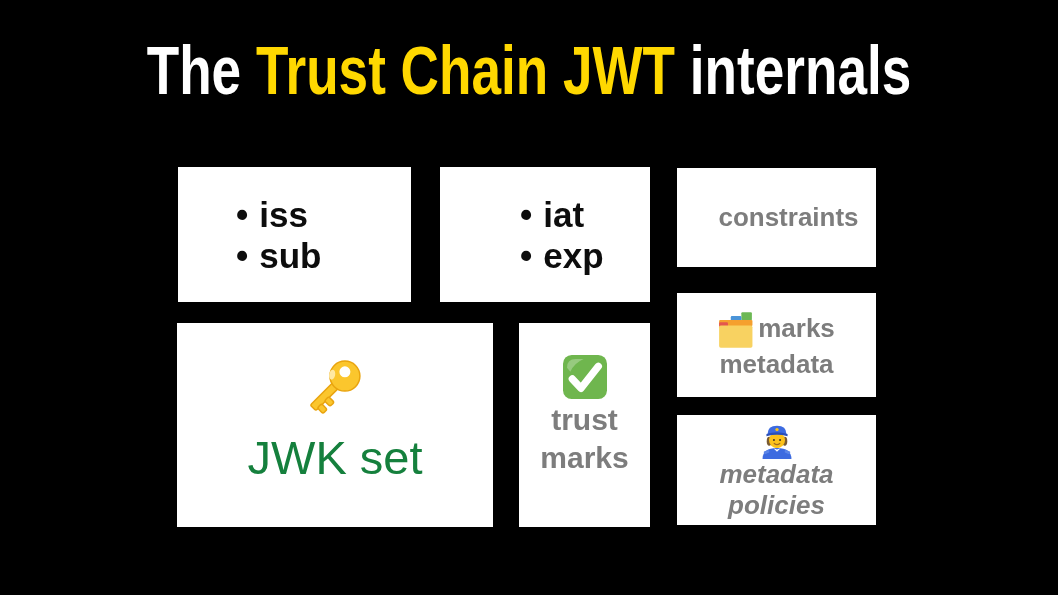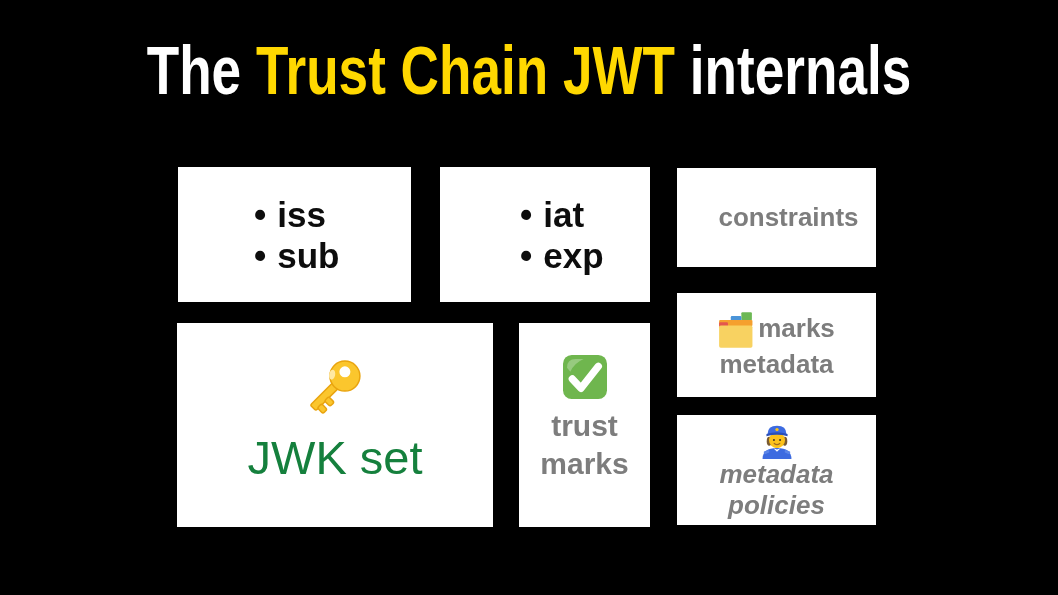--- a/index.html
+++ b/index.html
@@ -11,42 +11,42 @@
     position:absolute; left:0; right:0; top:36px; height:70px; line-height:70px;
     margin:0; text-align:center; white-space:nowrap;
     font-size:69px; font-weight:700; color:#ffffff;
     transform:scaleX(0.77);
   }
   .title .hl { color:#ffd800; }
   .box { position:absolute; background:#ffffff; box-sizing:border-box; }
   
   .box-claims { display:flex; flex-direction:column; justify-content:center;
     font-size:35px; font-weight:700; color:#0d0d0d; line-height:41px; }
-  #box-iss-sub { left:178px; top:167px; width:233px; height:135px; padding-left:76px; }
+  #box-iss-sub { left:178px; top:167px; width:233px; height:135px; padding-left:58px; }
   #box-iat-exp { left:440px; top:167px; width:210px; height:135px; padding-left:80px; }
   .bullet { display:inline-block; margin-right:11px; }
   
   .graytext { color:#7d7d7d; font-weight:700; }
   #box-constraints { left:677px; top:168px; width:199px; height:99px;
     display:flex; align-items:center; justify-content:center; font-size:26px;padding-left:24px; }
   #box-entity-metadata { left:677px; top:293px; width:199px; height:104px;
     display:flex; align-items:center; justify-content:center;
     text-align:center; padding:0 8px; font-size:26px; line-height:30px; }
   #box-entity-metadata .inline-icon svg { vertical-align:middle; }
   #box-metadata-policies { left:677px; top:415px; width:199px; height:110px;
     display:flex; flex-direction:column; align-items:center; justify-content:center;
     text-align:center; font-size:26px; line-height:31px;font-style:italic; }
   
   #box-jwk-set { left:177px; top:323px; width:316px; height:204px;
     display:flex; flex-direction:column; align-items:center; padding-top:27px; }
   #box-jwk-set .label { font-size:47px; font-weight:400; color:#15803d; margin-top:8px; }
   #box-trust-marks { left:519px; top:323px; width:131px; height:204px;
     display:flex; flex-direction:column; align-items:center; padding-top:30px;
     text-align:center; font-size:30px; line-height:38px; }
-  #box-trust-marks .label { margin-top:6px; }
+  #box-trust-marks .label { }
   .icon { line-height:0; }
 </style>
 </head>
 <body>
 
 <div class="slide">
 
   <h1 class="title"><span>The </span><span class="hl">Trust Chain JWT</span><span> internals</span></h1>
 
   <div class="box box-claims" id="box-iss-sub">

